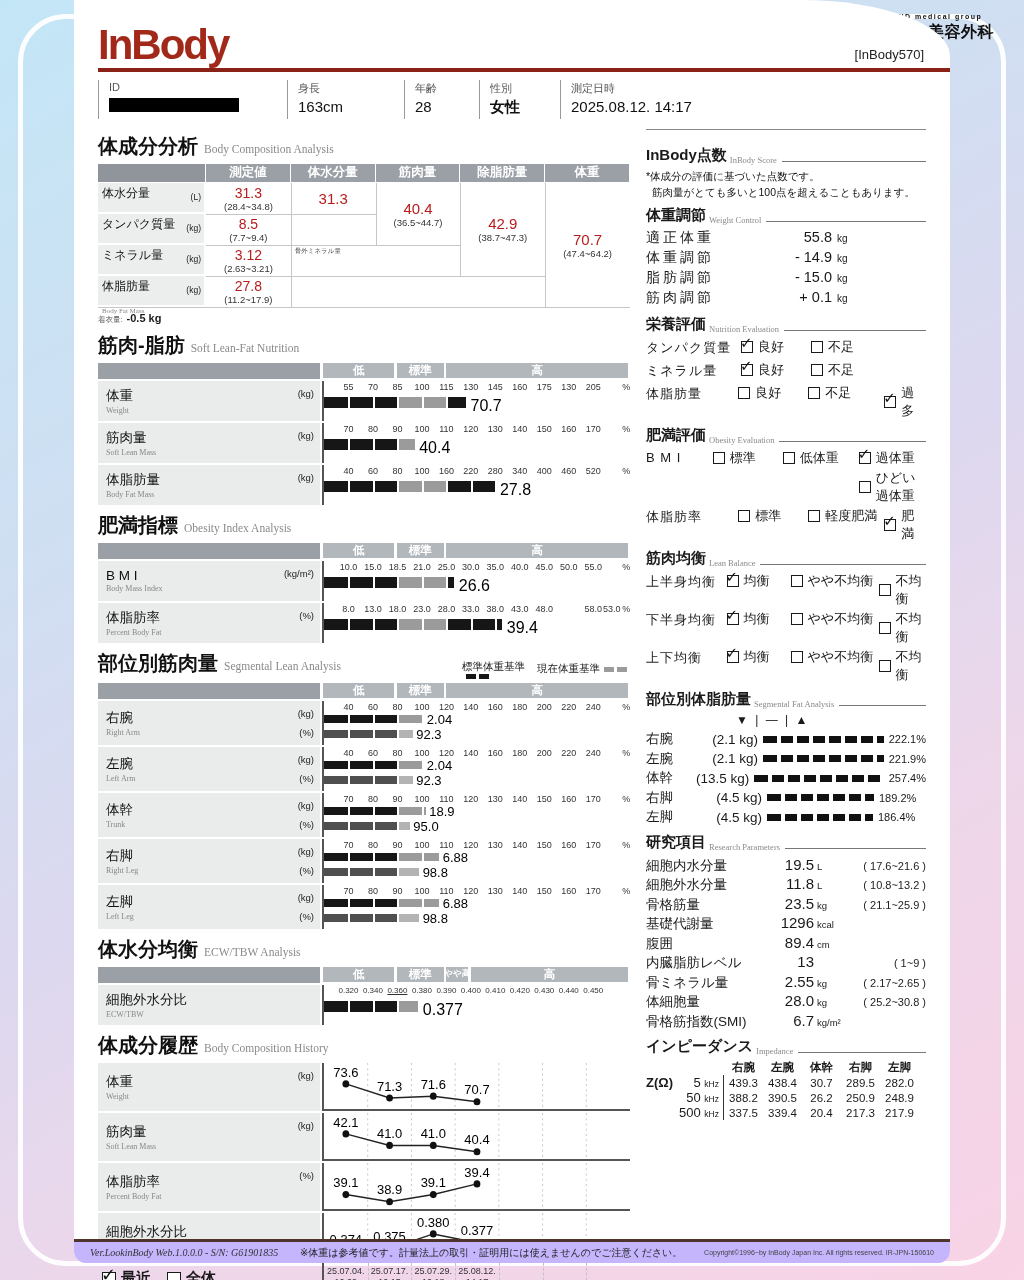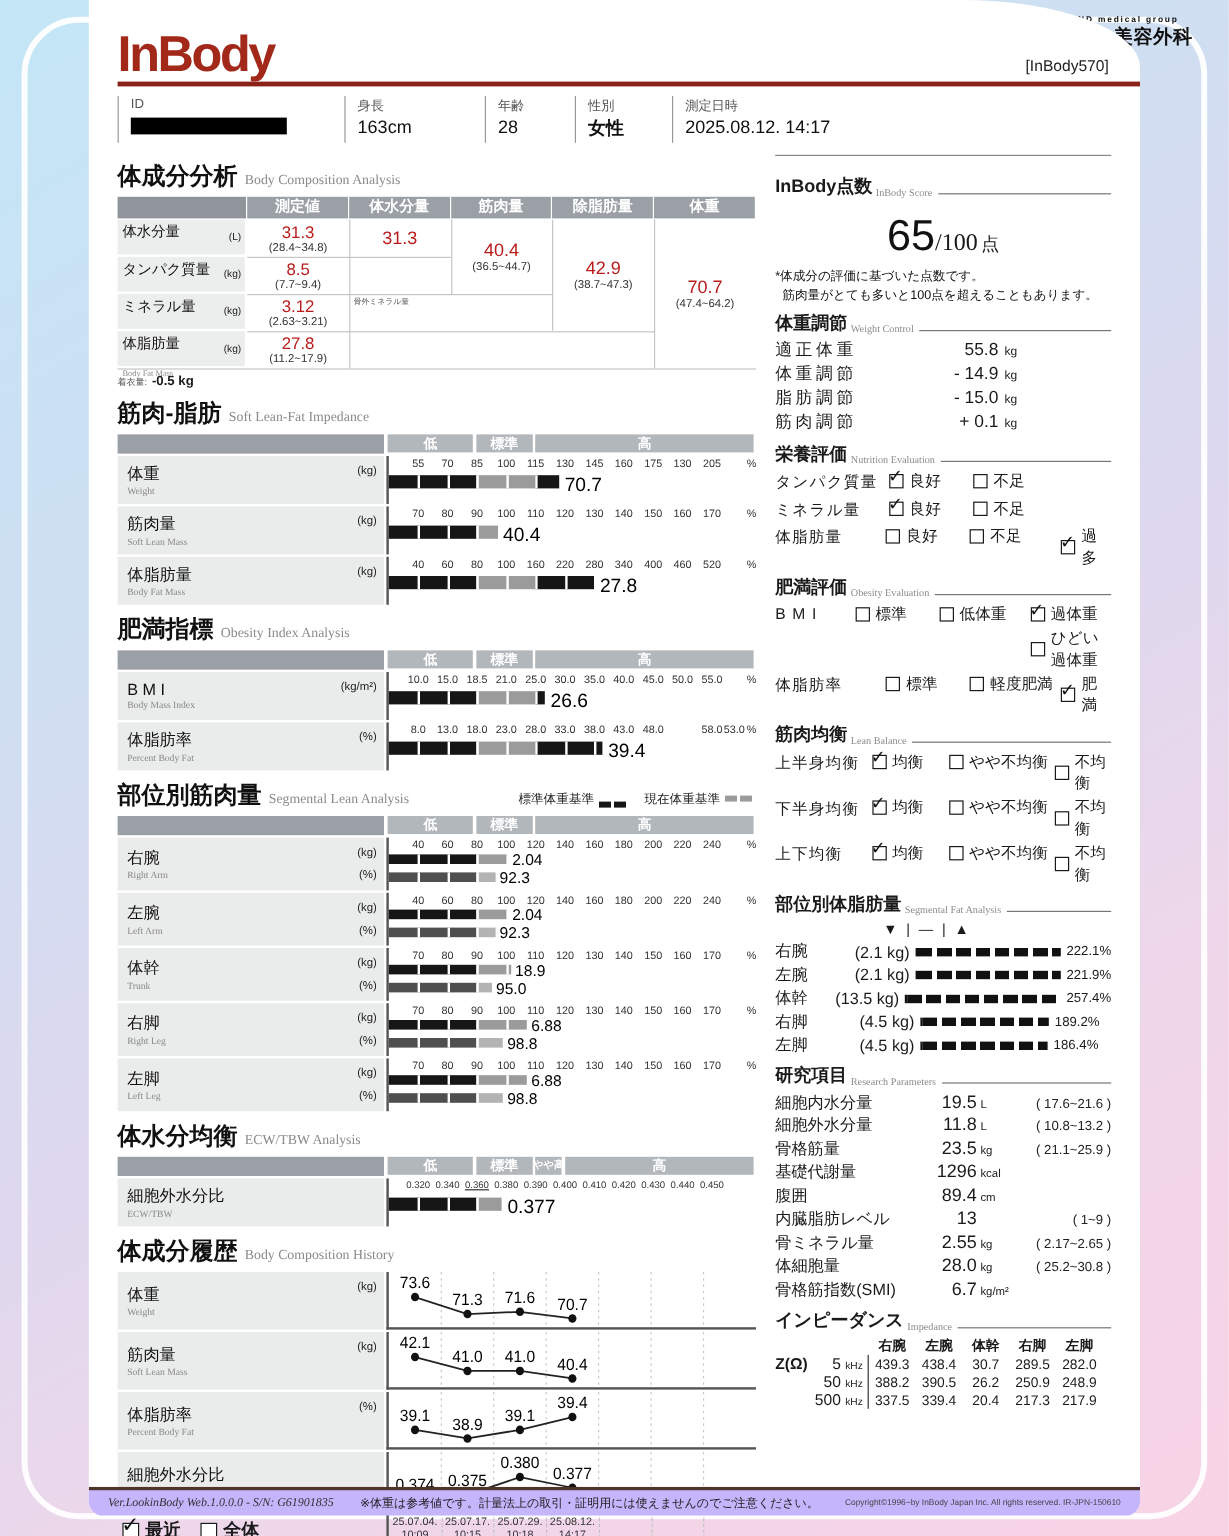--- a/index.html
+++ b/index.html
@@ -264,21 +264,21 @@
                 <div class="gline" style="left: 0px; top: 124px; width: 532px; height: 1.5px;"></div>
               </div>
             </div>
           </div>
         <div class="clothes"><span class="cl">着衣量:</span><span class="cv">-0.5 kg</span></div>
       </section>
 
       <section class="lsec">
         <div class="lhead">
             <span class="jp">筋肉-脂肪</span>
-            <span class="en">Soft Lean-Fat Impedance</span>
+            <span class="en">Soft Lean-Fat Nutrition</span>
           </div>
         <div id="slf-chart">
             <div class="crow band-row">
               <div class="clabel band-label"></div>
               <div class="cchart" style="border-left: none;">
                 <div class="band" style="left: 0.3%; width: 23.2%;">低</div>
                 <div class="band" style="left: 24.3%; width: 15.2%;">標準</div>
                 <div class="band" style="left: 40.3%; width: 59.2%;">高</div>
               </div>
             </div>
@@ -480,21 +480,21 @@
               </div>
             </div>
           </div>
       </section>
 
       <section class="lsec">
         <div class="lhead">
             <span class="jp">部位別筋肉量</span>
             <span class="en">Segmental Lean Analysis</span>
           <span class="seg-legend" id="seg-legend">
-              <span style="display: inline-flex; align-items: flex-end;">
+              <span style="display: inline-flex; align-items: flex-start; flex-direction: column;">
                 <span>標準体重基準</span>
                 <span class="swatch" style="background: repeating-linear-gradient(90deg, rgb(22, 22, 22) 0px, rgb(22, 22, 22) 10px, rgb(255, 255, 255) 10px, rgb(255, 255, 255) 13px);"></span>
               </span>
               <span style="display: inline-flex; align-items: center;">
                 <span>現在体重基準</span>
                 <span class="swatch" style="background: repeating-linear-gradient(90deg, rgb(155, 155, 155) 0px, rgb(155, 155, 155) 10px, rgb(255, 255, 255) 10px, rgb(255, 255, 255) 13px);"></span>
               </span>
             </span>
           </div>
         <div id="seg-chart">
@@ -924,23 +924,20 @@
           </div>
       </section>
     </div>
 
     <div class="col-right">
       <section class="rsec">
         <div class="rhead">
             <span class="jp">InBody点数</span>
             <span class="en">InBody Score</span>
           </div>
-        <div class="score-line">
-          <span class="v">65</span><span class="d">/100</span><span class="u">点</span>
-        </div>
         <div class="score-notes" id="score-notes">
             <div>*体成分の評価に基づいた点数です。</div>
             <div style="padding-left: 6px;">筋肉量がとても多いと100点を超えることもあります。</div>
           </div>
       </section>
 
       <section class="rsec">
         <div class="rhead">
             <span class="jp">体重調節</span>
             <span class="en">Weight Control</span>

